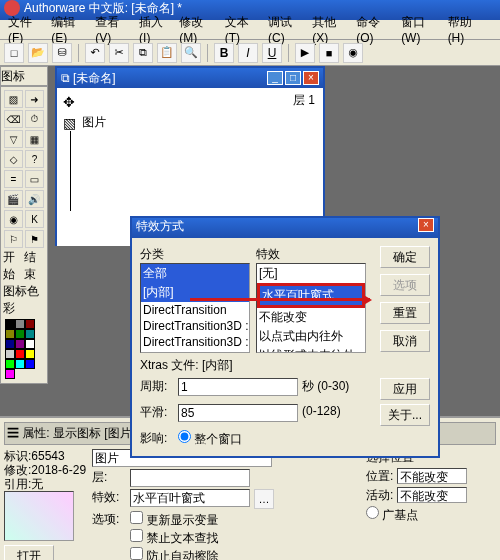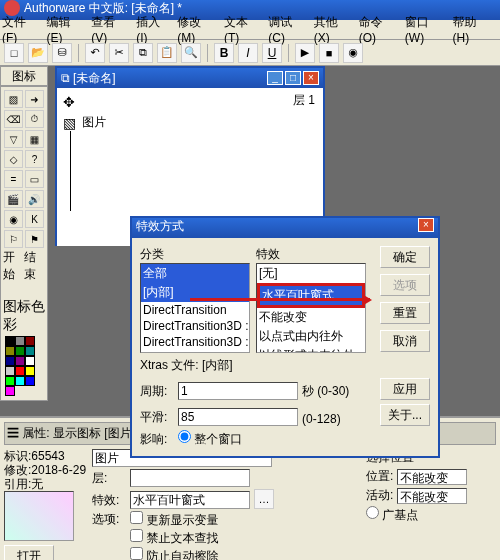--- a/index.html
+++ b/index.html
@@ -1,25 +1,25 @@
 <!DOCTYPE html>
 <html><head>
 <meta charset="utf-8">
 <style>
 *{margin:0;padding:0;box-sizing:border-box;font-family:"SimSun",sans-serif;font-size:12px}
 body{background:#6b6b6b;width:500px;height:560px;overflow:hidden;position:relative}
 .titlebar{background:linear-gradient(#2a6bd8,#1e4fb0);color:#fff;height:20px;display:flex;align-items:flex-start;padding:0 4px}
 .titlebar .logo{width:16px;height:16px;background:#d44;border-radius:50%;margin-right:4px}
-.menubar{background:#ece9d8;height:20px;display:flex;align-items:center;padding:0 2px;border-bottom:1px solid #999}
+.menubar{background:#ece9d8;height:20px;display:flex;align-items:center;padding:0 8px;border-bottom:1px solid #999}
 .menubar span{margin-right:12px;cursor:pointer}
 .toolbar{background:#ece9d8;height:26px;display:flex;align-items:center;padding:0 4px;gap:4px;border-bottom:1px solid #999}
 .tbtn{width:20px;height:20px;border:1px solid #ccc;background:#f5f5f5;display:inline-flex;align-items:center;justify-content:center;font-size:11px}
 .tsep{width:1px;height:18px;background:#aaa;margin:0 2px}
 .workspace{position:relative;height:370px}
-.titlepanel{position:absolute;left:0;top:0;width:48px;height:20px;background:#ece9d8;border:1px solid #999;text-align:center;line-height:18px}
+.titlepanel{position:absolute;left:0;top:0;width:48px;height:20px;background:#ece9d8;border:1px solid #999;line-height:18px}
 .toolpanel{position:absolute;left:0;top:20px;width:48px;background:#ece9d8;border:1px solid #999;padding:2px}
 .toolpanel .row{display:flex}
 .toolpanel .cell{width:22px;height:18px;border:1px solid #ccc;margin:1px;display:flex;align-items:center;justify-content:center;font-size:10px}
 .colorsw{display:flex;flex-wrap:wrap;padding:2px}
 .colorsw div{width:10px;height:10px;border:1px solid #000}
 .docwin{position:absolute;left:55px;top:0;width:270px;height:180px;border:2px solid #1e4fb0}
 .docwin .dtitle{background:linear-gradient(#2a6bd8,#1e4fb0);height:20px;display:flex;align-items:center;color:#fff;padding:0 4px}
 .docwin .dtitle .winbtns{margin-left:auto;display:flex;gap:2px}
 .winbtn{width:16px;height:14px;background:#4a8bd8;border:1px solid #fff;text-align:center;line-height:12px;font-size:10px}
 .winbtn.close{background:#d84a2a}
@@ -32,21 +32,21 @@
 .lbl{display:inline-block}
 .listbox{background:#fff;border:1px inset #999;height:90px;overflow:hidden;font-size:11px}
 .listbox div{padding:1px 2px;white-space:nowrap}
 .listbox .sel{background:#2a5bd8;color:#fff}
 .hl{border:3px solid #d11919}
 .btnrow{position:absolute;right:8px;top:8px;display:flex;flex-direction:column;gap:6px}
 .dlgbtn{width:50px;height:22px;background:#ece9d8;border:1px outset #fff;cursor:pointer}
 .arrow{position:absolute;height:3px;background:#d11919;top:60px;left:58px;width:180px;z-index:15}
 .arrow:after{content:"";position:absolute;right:-8px;top:-4px;border:6px solid transparent;border-left:10px solid #d11919}
 .xtraline{margin-top:4px}
-.formrow{display:flex;align-items:flex-end;margin-top:4px;gap:4px}
+.formrow{display:flex;align-items:flex-start;margin-top:4px;gap:4px}
 .txtinput{background:#fff;border:1px inset #999;height:18px;padding:0 2px;width:60px}
 .btmpanel{position:absolute;left:0;bottom:0;width:500px;height:144px;background:#ece9d8;border-top:2px solid #999;padding:4px}
 .btmtitle{background:#d0cfc0;padding:2px;border:1px solid #999;margin-bottom:4px}
 .btmbody{display:flex;gap:6px}
 .thumb{width:70px;height:50px;background:#fff;border:1px inset #999;background:linear-gradient(45deg,#cfe,#fcf)}
 .meta{font-size:11px;line-height:14px}
 .btmform{font-size:11px}
 .btmform .formrow{margin-top:2px}
 .sel2{background:#fff;border:1px inset #999;height:16px;width:70px;display:inline-block;padding:0 2px}
 </style>
@@ -130,21 +130,21 @@
         <div class="cell">K</div>
       </div>
     <div class="row">
         <div class="cell">⚐</div>
         <div class="cell">⚑</div>
       </div>
     <div style="display:flex;font-size:10px;justify-content:space-around">
         <span>开始</span>
         <span>结束</span>
       </div>
-    <div style="font-size:14px;margin-top:15px">图标色彩</div>
+    <div style="font-size:12px;margin-top:0">图标色彩</div>
     <div class="colorsw">
       <div style="background:#000"></div>
         <div style="background:#888"></div>
         <div style="background:#800"></div>
         <div style="background:#880"></div>
       <div style="background:#080"></div>
         <div style="background:#088"></div>
         <div style="background:#008"></div>
         <div style="background:#808"></div>
       <div style="background:#fff"></div>

